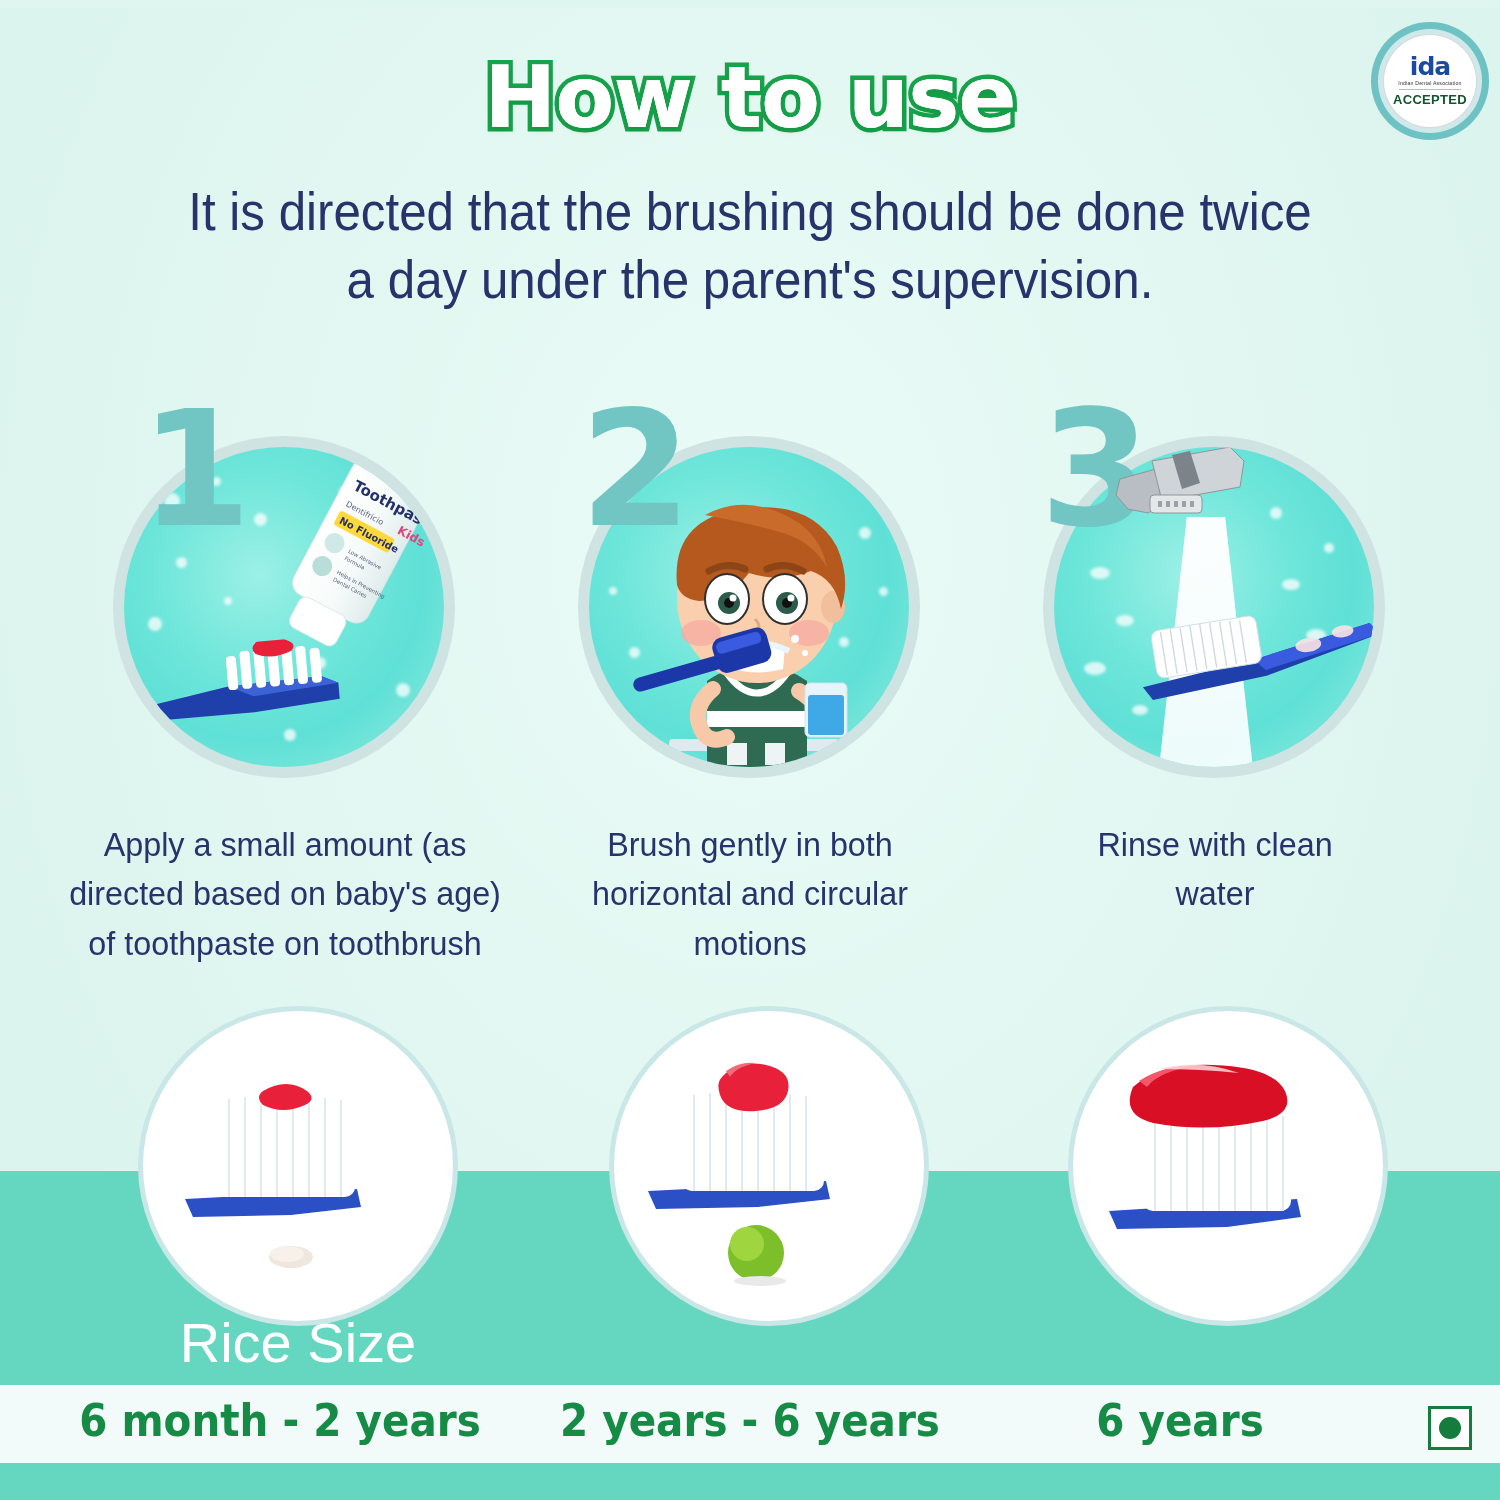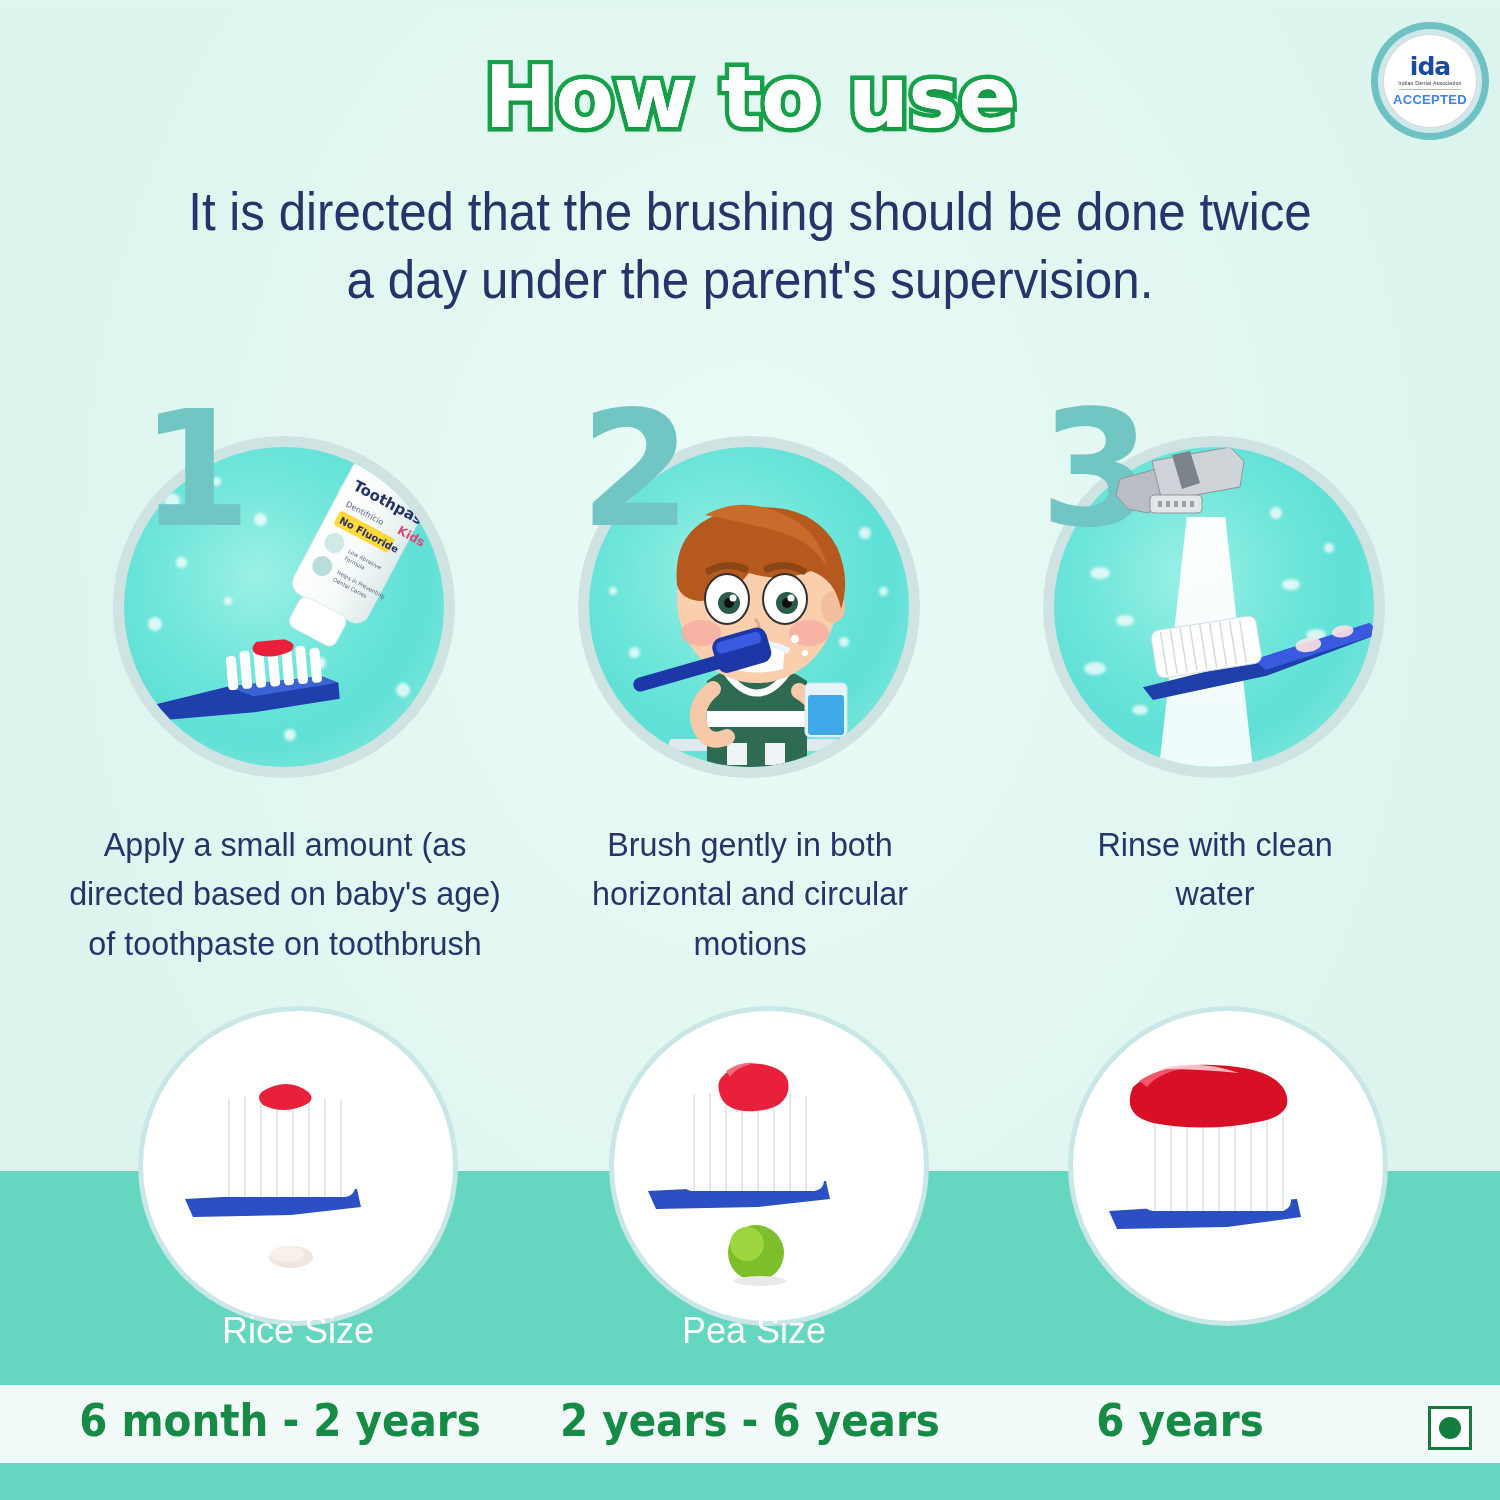--- a/index.html
+++ b/index.html
@@ -56,21 +56,21 @@
   }
   .ida-logo{
     font-family:"DejaVu Sans", sans-serif;
     font-size:25px;font-weight:bold;color:#1b4aa0;line-height:.95;
     letter-spacing:-1px;position:relative;
   }
   .ida-assoc{font-size:5.2px;color:#333;letter-spacing:.2px;margin-top:1px;}
   .ida-rule{width:62px;height:1px;background:#bbb;margin:3px 0 2px;}
   .ida-accepted{
     font-family:"Liberation Sans", sans-serif;
-    font-size:13px;font-weight:bold;color:#3b82f6;letter-spacing:.3px;
+    font-size:13px;font-weight:bold;color:#14532d;letter-spacing:.3px;
   }
 
   
   .step{position:absolute;width:460px;}
   .step1{left:55px;top:390px;}
   .step2{left:520px;top:390px;}
   .step3{left:985px;top:390px;}
 
   .circle-wrap{position:relative;width:460px;height:400px;}
   .num{
@@ -126,21 +126,21 @@
 
   
   .sz{position:absolute;width:310px;height:310px;border-radius:50%;
       background:#ffffff;box-shadow:0 0 0 5px #c9e7e6;overflow:hidden;z-index:5;}
   .sz1{left:143px;top:1003px;}
   .sz2{left:614px;top:1003px;}
   .sz3{left:1073px;top:1003px;}
 
   .szlabel{
     position:absolute;top:1302px;width:340px;text-align:center;z-index:6;
-    color:#ffffff;font-size:36px;font-family:"Liberation Sans", sans-serif;
+    color:#ffffff;font-size:56px;font-family:"Liberation Sans", sans-serif;
   }
   .szl1{left:128px;}
   .szl2{left:584px;}
   .szl3{left:1060px;}
 
   
   .age{
     position:absolute;top:1387px;text-align:center;
     font-family:"DejaVu Sans", sans-serif;
     font-size:44px;font-weight:bold;color:#168b45;
@@ -453,21 +453,20 @@
           <line x1="184" y1="63" x2="184" y2="158"></line>
         </g>
         <path d="M34 34 q28 -24 80 -22 q60 2 72 26 q10 22 -22 30 q-56 12 -110 2 q-32 -8 -20 -36 Z" fill="#d90f26"></path>
         <path d="M40 28 q24 -16 60 -16 q-40 6 -52 22 Z" fill="#f4566a"></path>
         <path d="M60 16 q40 -10 80 4 q-38 -4 -80 -4 Z" fill="#ffd6db" opacity=".85"></path>
       </g>
     </svg>
   </div>
 
   <div class="szlabel szl1">Rice Size</div>
-  <div class="szlabel szl2">Pea Size</div>
 
   <div class="age age1">6 month - 2 years</div>
   <div class="age age2">2 years - 6 years</div>
   <div class="age age3">6 years</div>
 
   <div class="veg">
       <i></i>
     </div>
 
 </div>

